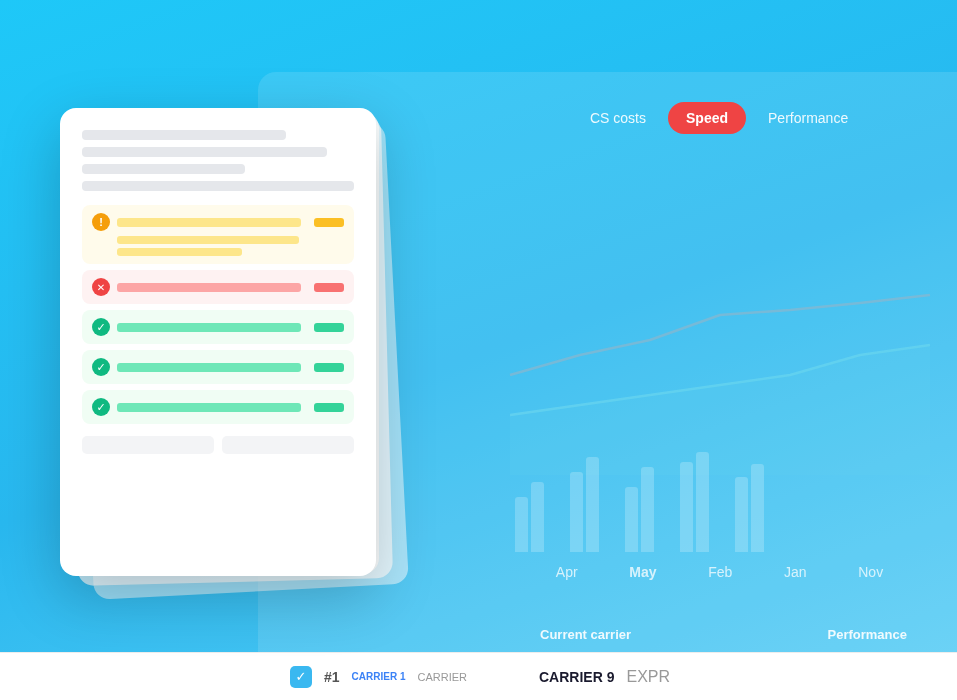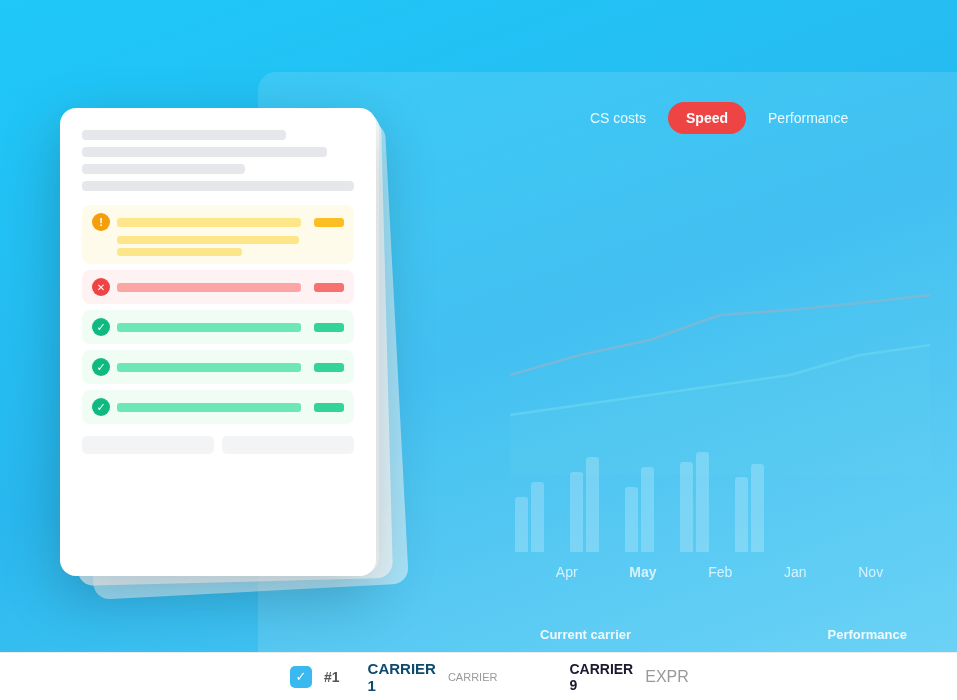--- a/index.html
+++ b/index.html
@@ -66,21 +66,21 @@
 </div>
 
 <div style="position:absolute;bottom:58px;left:490px;right:0;display:flex;gap:0;padding:0 50px;">
   <span style="font-size:13px;color:rgba(255,255,255,0.9);font-weight:600;flex:1;">Current carrier</span>
   <span style="font-size:13px;color:rgba(255,255,255,0.9);font-weight:600;">Performance</span>
 </div>
 
 <div style="position:absolute;bottom:0;left:0;right:0;height:48px;background:white;display:flex;align-items:center;padding:0 280px 0 290px;gap:12px;border-top:1px solid rgba(0,0,0,0.07);">
   <div style="width:22px;height:22px;background:#3ab8f0;border-radius:5px;display:flex;align-items:center;justify-content:center;color:white;font-size:13px;flex-shrink:0;">✓</div>
   <span style="font-size:14px;color:#555;font-weight:600;">#1</span>
-  <span style="font-size:15px;font-weight:700;color:#0c4a6e;margin-left:16px;">CARRIER 1</span>
+  <span style="font-size:10px;font-weight:700;color:#3b82f6;">CARRIER 1</span>
   <span style="font-size:11px;color:#999;font-weight:500;">CARRIER</span>
   <span style="font-size:14px;font-weight:700;color:#1a1a2e;margin-left:60px;">CARRIER 9</span>
   <span style="font-size:16px;color:#999;font-weight:500;">EXPR</span>
 </div>
 
 <div style="position:absolute;top:108px;left:60px;">
 
   <div style="position:absolute;top:22px;left:22px;width:315px;height:462px;background:rgba(255,255,255,0.5);border-radius:16px;transform:rotate(-3deg);">
     <div style="margin:18px 18px 10px;width:28px;height:11px;background:rgba(0,0,0,0.12);border-radius:4px;"></div>
     <div style="height:9px;background:rgba(0,0,0,0.07);border-radius:4px;margin:8px 16px;"></div>

